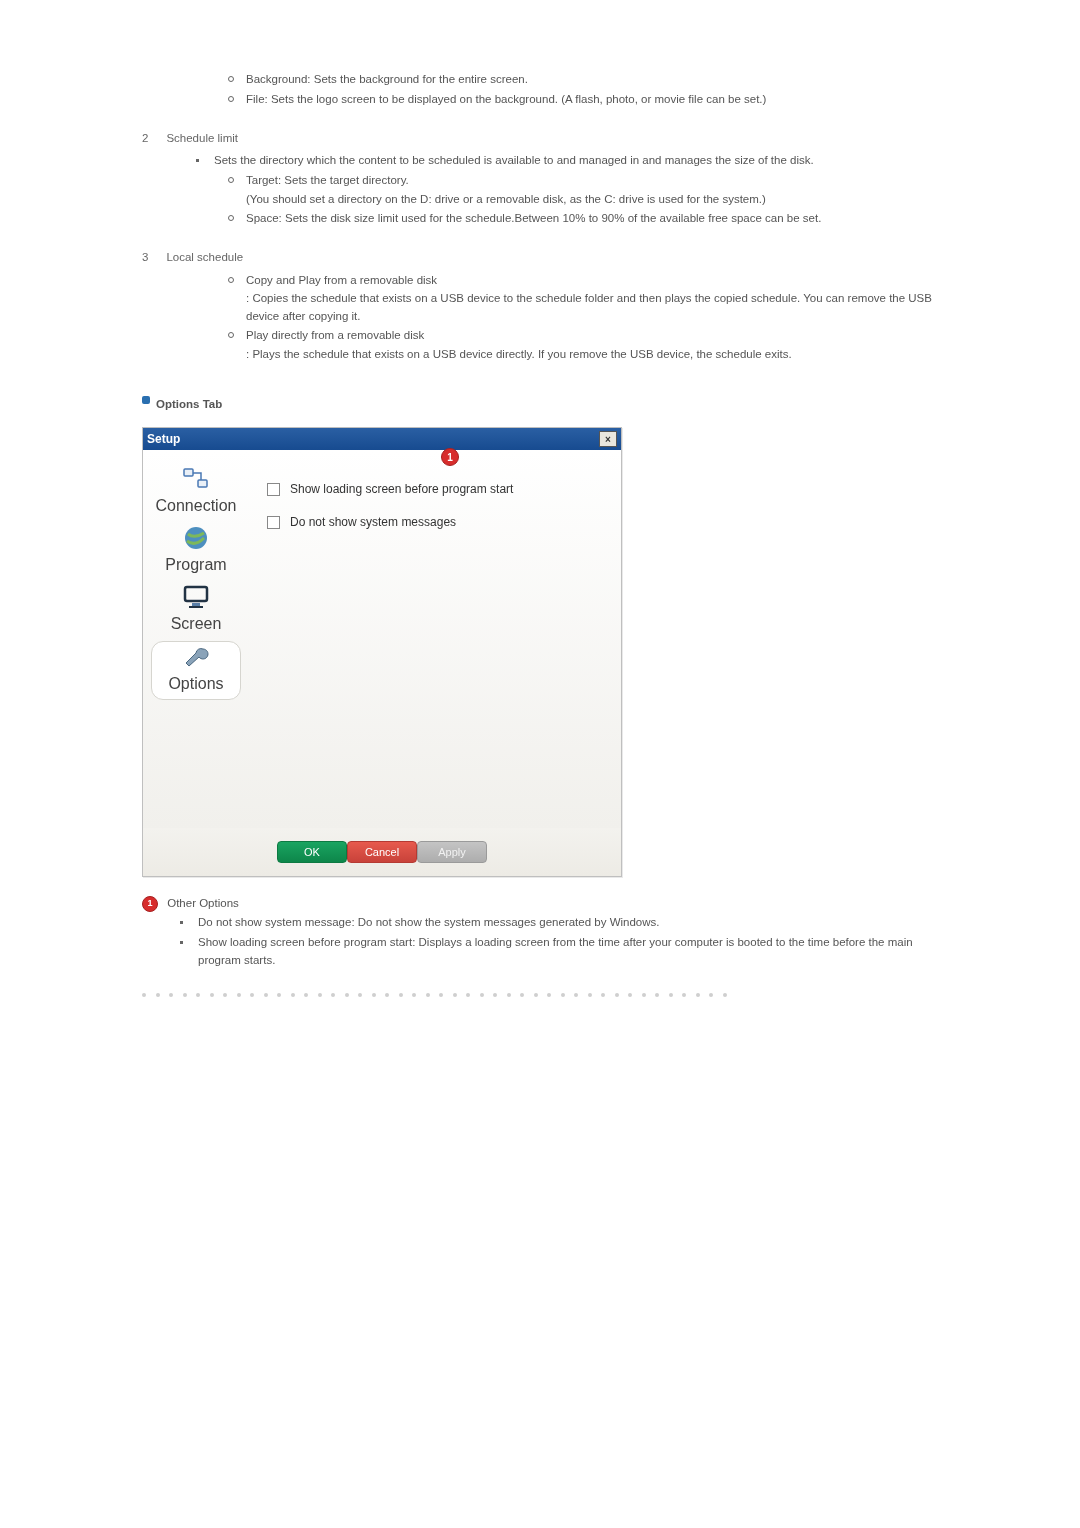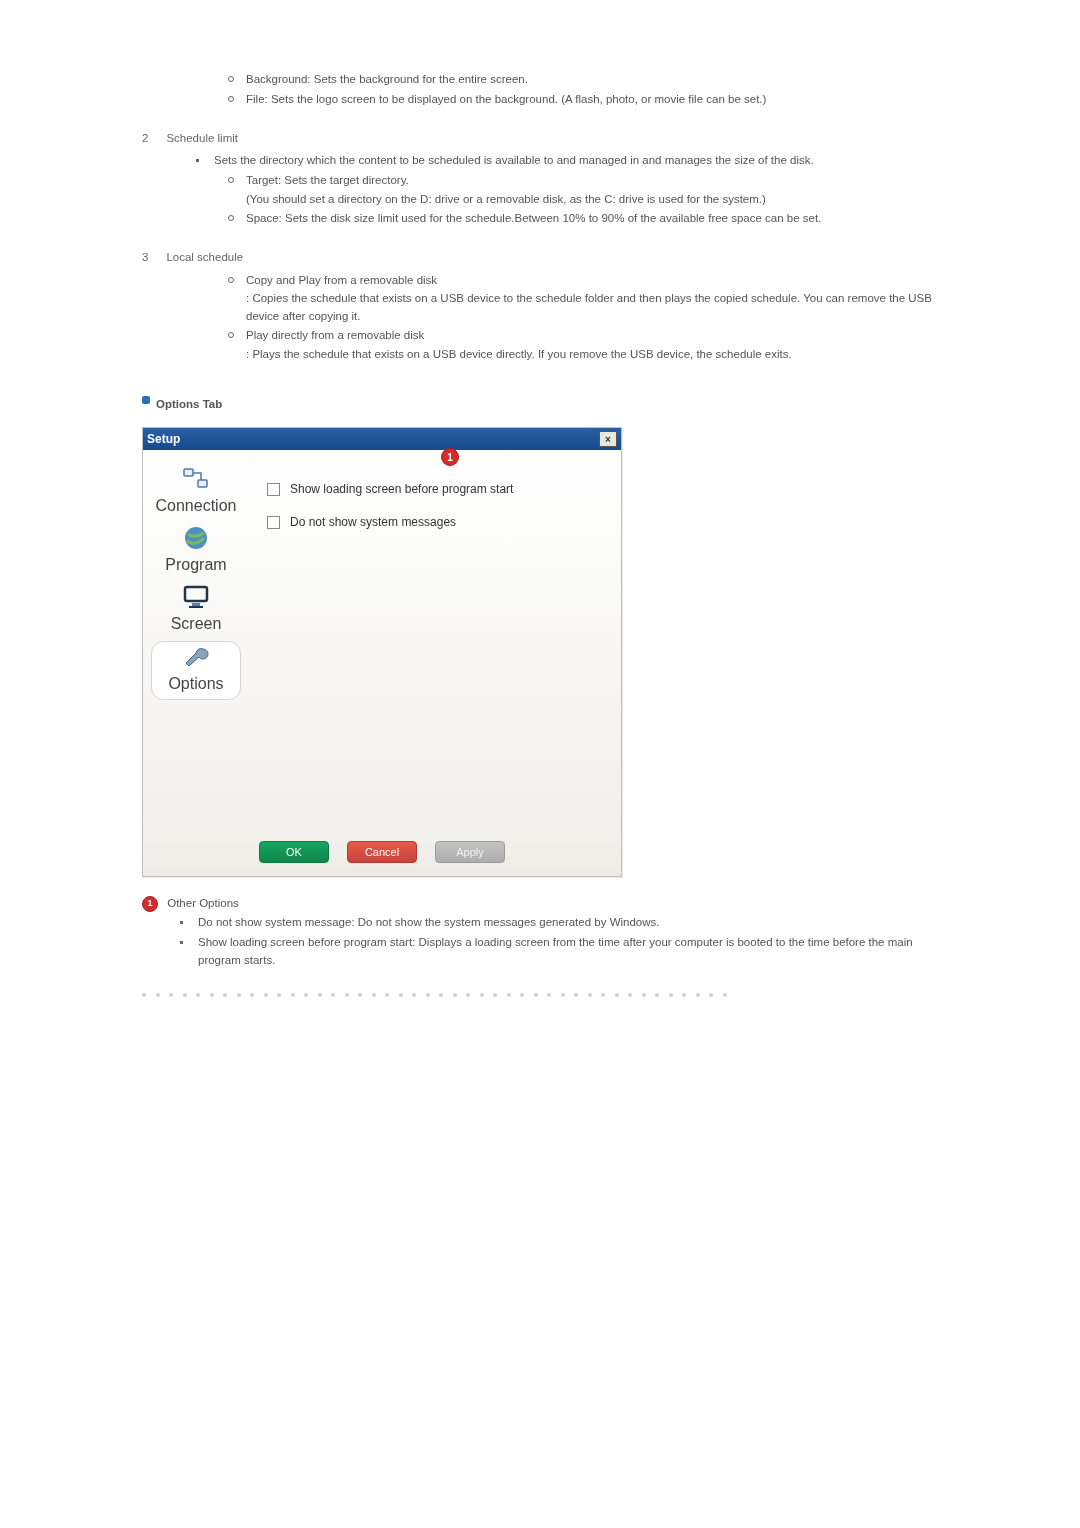--- a/index.html
+++ b/index.html
@@ -27,21 +27,21 @@
 .dlg-close{width:16px;height:14px;background:#e9e6de;border:1px solid #555;display:flex;align-items:center;justify-content:center;font-size:10px;color:#333;font-weight:bold}
 .dlg-body{display:flex;background:linear-gradient(#fff,#f1f0ec);min-height:378px;position:relative}
 .dlg-sidebar{width:106px;padding:14px 0;display:flex;flex-direction:column;gap:2px;align-items:center}
 .side-item{width:88px;display:flex;flex-direction:column;align-items:center;padding:2px 0 2px;color:#444;font-size:16px}
 .side-item .icon{width:30px;height:26px;margin-bottom:2px;display:flex;align-items:center;justify-content:center}
 .side-item.selected{background:#fff;border:1px solid #d6d5cf;border-radius:12px}
 .dlg-main{flex:1;padding:22px 18px 10px;position:relative}
 .callout{position:absolute;left:192px;top:-2px;width:16px;height:16px;border-radius:50%;background:#d72c2c;color:#fff;font-size:10px;font-weight:bold;display:flex;align-items:center;justify-content:center;border:1px solid #a62020}
 .chk-row{display:flex;align-items:center;gap:10px;margin:8px 0 14px;color:#333;font-size:12px}
 .chk{width:11px;height:11px;border:1px solid #888;background:#fff}
-.dlg-footer{height:48px;display:flex;align-items:center;justify-content:center;gap:18px;background:linear-gradient(#f3f2ee,#edebe5)}
+.dlg-footer{height:48px;display:flex;align-items:center;justify-content:center;background:linear-gradient(#f3f2ee,#edebe5)}
 .btn{width:68px;height:20px;border-radius:4px;font-size:11px;display:flex;align-items:center;justify-content:center;color:#fff;cursor:pointer}
 .btn.ok{background:linear-gradient(#1aa461,#0d864a);border:1px solid #0d7a42}
 .btn.cancel{background:linear-gradient(#e75a4d,#c8423a);border:1px solid #b53a33}
 .btn.apply{background:linear-gradient(#c4c4c4,#adadad);border:1px solid #9a9a9a;color:#f2f2f2}
 
 
 .inline-callout{display:inline-flex;width:14px;height:14px;border-radius:50%;background:#d72c2c;color:#fff;font-size:9px;font-weight:bold;align-items:center;justify-content:center;margin-right:6px;border:1px solid #a62020;vertical-align:middle}
 
 
 .dots{margin:22px 0;height:6px;display:flex;gap:9.5px}

